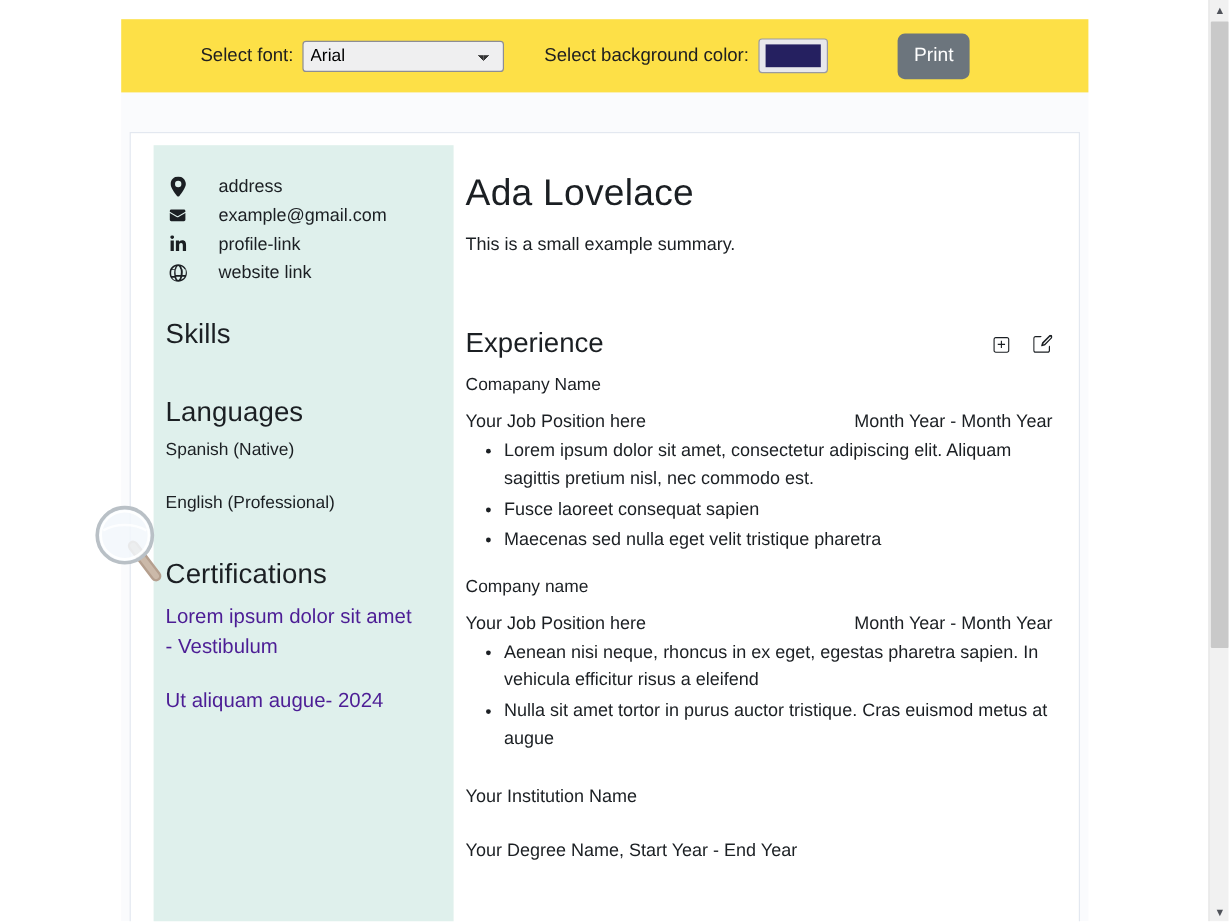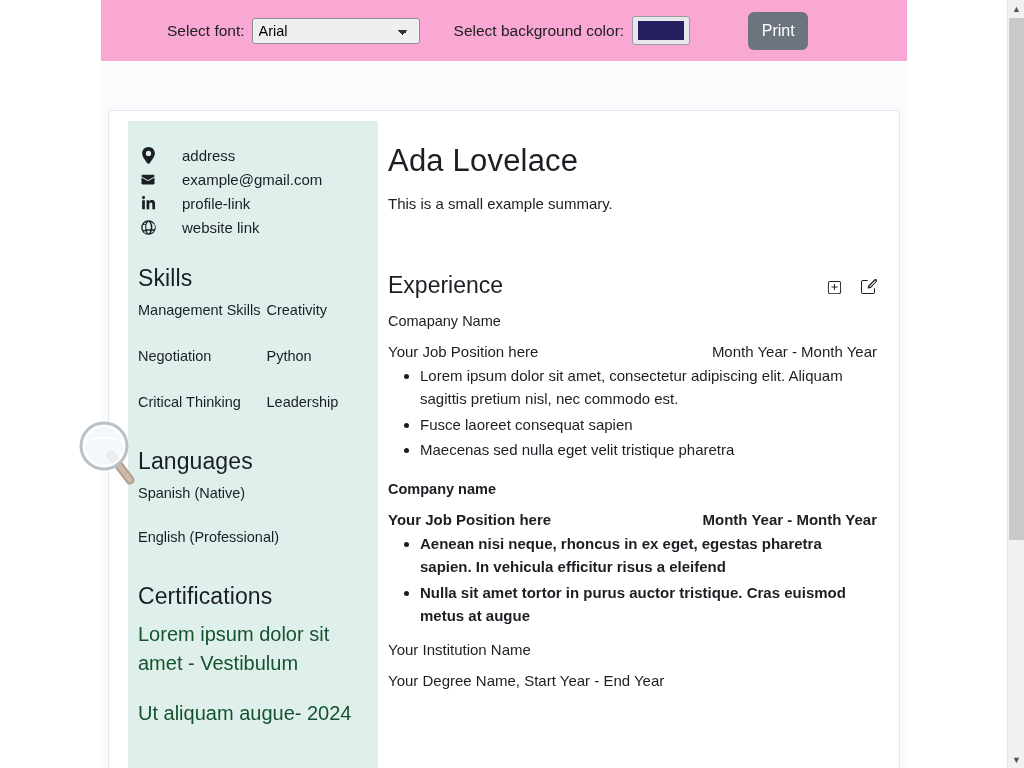--- a/index.html
+++ b/index.html
@@ -16,24 +16,24 @@
     width: 1024px;
     height: 768px;
     overflow: hidden;
     background: #ffffff;
   }
 
   
   .toolbar {
     position: absolute;
     left: 101px;
-    top: 0;
+    top: 16px;
     width: 806px;
     height: 61px;
-    background: #f9a8d4;
+    background: #fde047;
     display: flex;
     align-items: center;
     box-sizing: border-box;
   }
   .tb-group {
     display: flex;
     align-items: center;
   }
   .tb-label {
     font-size: 15.5px;
@@ -174,22 +174,22 @@
   }
 
   .lang-item {
     font-size: 14.5px;
     color: #1b1f23;
     margin-bottom: 28px;
   }
   .lang-item:last-child { margin-bottom: 0; }
 
   .cert-item {
-    font-size: 20px;
-    color: #14532d;
+    font-size: 17px;
+    color: #4c1d95;
     line-height: 1.45;
     margin-bottom: 21px;
     max-width: 215px;
   }
   .cert-item:last-child { margin-bottom: 0; }
 
   
   .name {
     font-size: 31px;
     font-weight: normal;
@@ -245,25 +245,25 @@
   .bullets {
     margin: 4px 0 0 0;
     padding-left: 32px;
   }
   .bullets li {
     font-size: 15px;
     color: #1b1f23;
     line-height: 1.55;
     margin-top: 2px;
   }
-  .exp-block + .exp-block { margin-top: 20px; font-weight: bold; }
+  .exp-block + .exp-block { margin-top: 20px; }
   .edu-line {
     font-size: 15px;
     color: #1b1f23;
-    margin-top: 14px;
+    margin-top: 28px;
   }
   .section-head.education { margin-top: 44px; }
 
   
   .magnifier {
     position: absolute;
     left: 78px;
     top: 418px;
     width: 70px;
     height: 70px;
@@ -360,28 +360,20 @@
           <span class="contact-icon">
             <svg width="15" height="15" viewBox="0 0 496 512" fill="#1b1f23">
                 <path d="M248 8C111 8 0 119 0 256s111 248 248 248 248-111 248-248S385 8 248 8zm180 140h-69c-8-32-19-59-33-81 44 17 80 46 102 81zM248 56c19 0 45 33 59 92h-118c14-59 40-92 59-92zM60 340c-8-26-12-54-12-84s4-58 12-84h80a493 493 0 000 168H60zm18 48h69c8 32 19 59 33 81-44-17-80-46-102-81zm69-240H78c22-35 58-64 102-81-14 22-25 49-33 81zm101 308c-19 0-45-33-59-92h118c-14 59-40 92-59 92zm69-140H179a440 440 0 010-168h138a440 440 0 010 168zm11 129c14-22 25-49 33-81h69c-22 35-58 64-102 81zm44-129a493 493 0 000-168h80c8 26 12 54 12 84s-4 58-12 84h-80z"></path>
               </svg>
           </span>
           <span class="contact-text">website link</span>
         </li>
       </ul>
 
       <h2 class="side-h">Skills</h2>
-      <div class="skills-grid">
-        <div class="skill">Management Skills</div>
-        <div class="skill">Creativity</div>
-        <div class="skill">Negotiation</div>
-        <div class="skill">Python</div>
-        <div class="skill">Critical Thinking</div>
-        <div class="skill">Leadership</div>
-      </div>
 
       <h2 class="side-h lang">Languages</h2>
       <div>
         <div class="lang-item">Spanish (Native)</div>
         <div class="lang-item">English (Professional)</div>
       </div>
 
       <h2 class="side-h cert">Certifications</h2>
       <div>
         <div class="cert-item">Lorem ipsum dolor sit amet - Vestibulum</div>

